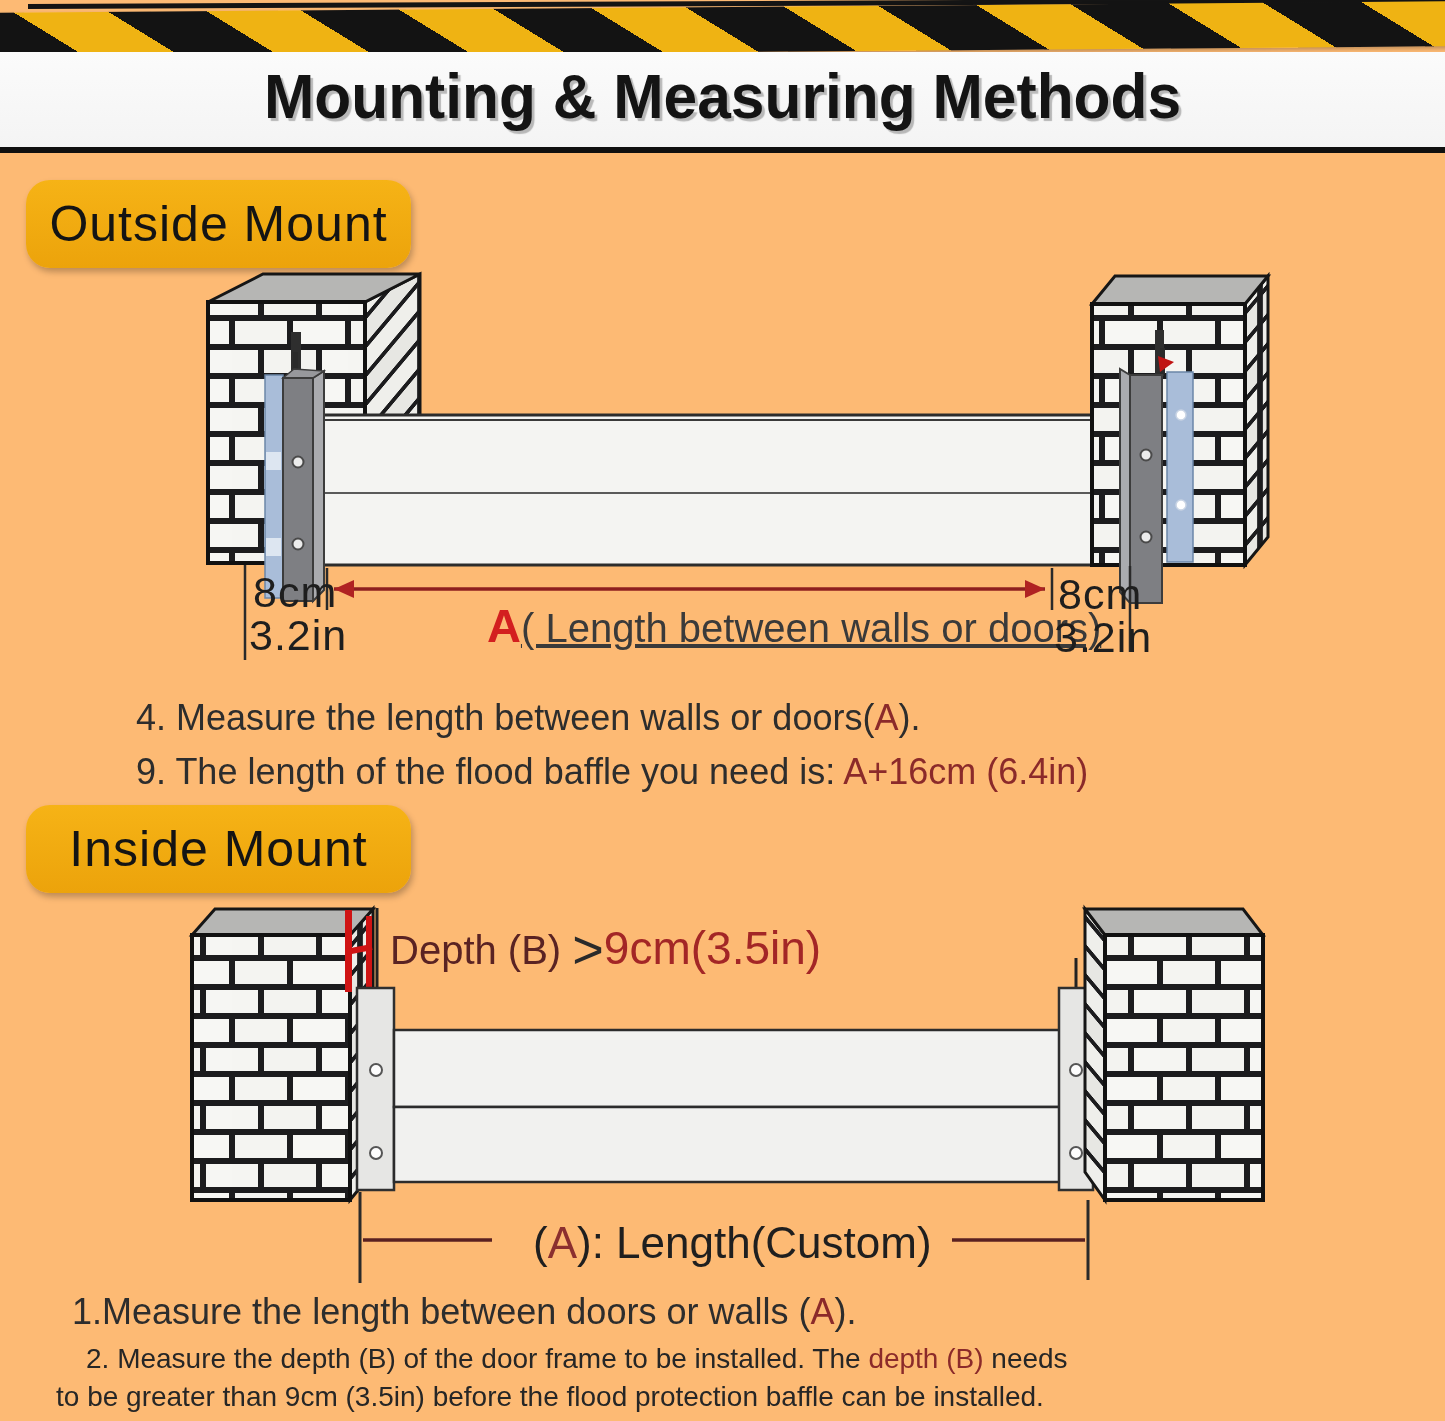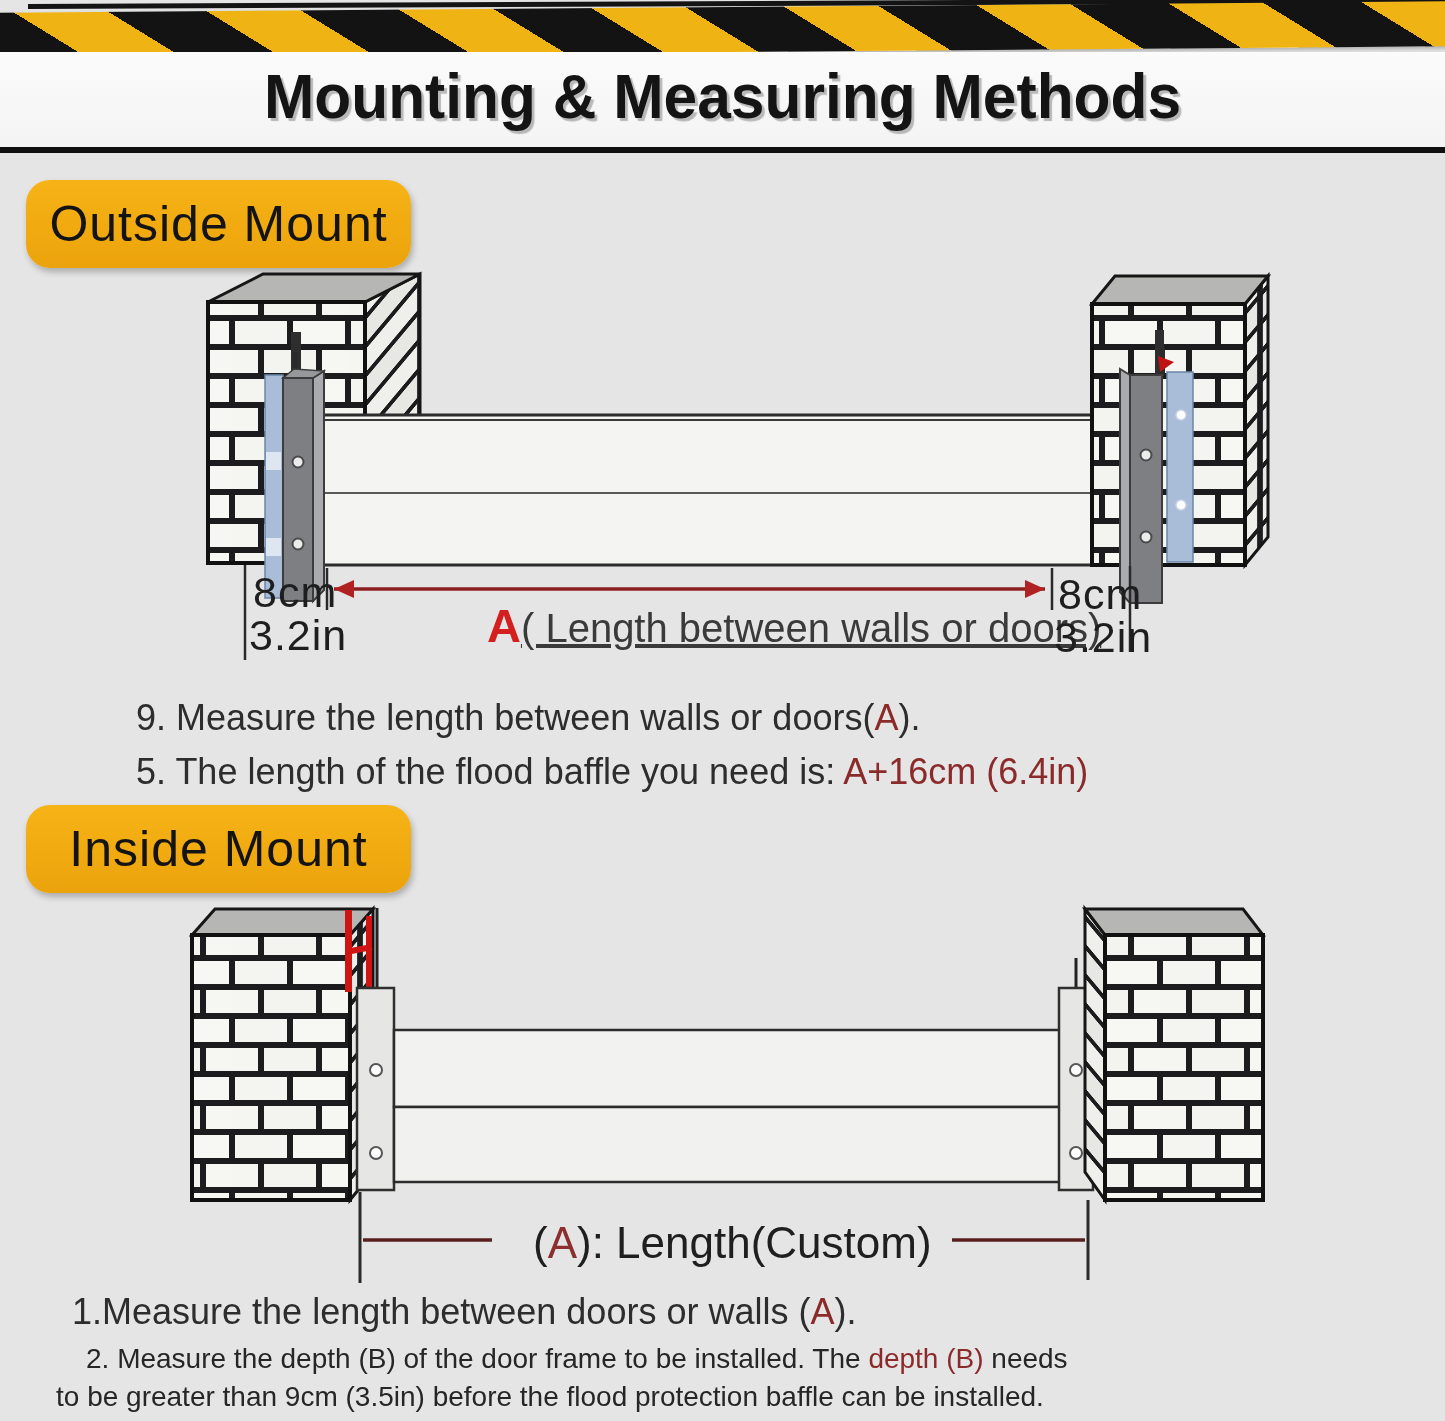--- a/index.html
+++ b/index.html
@@ -1,16 +1,16 @@
 <!DOCTYPE html>
 <html><head>
 <meta charset="utf-8">
 <style>
   html,body{margin:0;padding:0;background:#ffffff;}
-  .page{position:relative;width:1445px;height:1421px;background:#e5e5e5;overflow:hidden;
+  .page{position:relative;width:1445px;height:1421px;background:#fdba74;overflow:hidden;
         font-family:"Liberation Sans",sans-serif;}
   
   .topline{position:absolute;left:28px;top:1px;width:1417px;height:5px;background:#141414;
            transform:rotate(-0.25deg);}
   .hazard{position:absolute;left:-12px;top:7px;width:1475px;height:45px;
           background:repeating-linear-gradient(32deg,#131313 0 52px,#efb313 52px 102px);
           transform:rotate(-0.45deg);box-shadow:0 2px 4px rgba(0,0,0,0.25);}
   .titlebar{position:absolute;left:0;top:52px;width:1445px;height:95px;
             background:linear-gradient(180deg,#fbfbfb,#f4f4f4);}
   .title{position:absolute;left:0;top:60px;width:1445px;text-align:center;
@@ -126,22 +126,22 @@
       <line x1="1130" y1="306" x2="1130" y2="392" stroke="#2a2a2a" stroke-width="2.5"></line>
     </g>
   </svg>
 
   <div class="lbl dim" style="left:253px;top:568px">8cm</div>
   <div class="lbl dim" style="left:249px;top:611px">3.2in</div>
   <div class="lbl" style="left:487px;top:598px"><span class="red-a">A</span><span class="span-rest">( Length between walls or doors)</span></div>
   <div class="lbl dim" style="left:1058px;top:570px">8cm</div>
   <div class="lbl dim" style="left:1054px;top:613px">3.2in</div>
 
-  <div class="lbl instr" style="left:136px;top:697px"><span>9. Measure the length between walls or doors(</span><span class="maroon">A</span><span>).</span></div>
-  <div class="lbl instr" style="left:136px;top:751px"><span>5. The length of the flood baffle you need is: </span><span class="maroon">A+16cm (6.4in)</span></div>
+  <div class="lbl instr" style="left:136px;top:697px"><span>4. Measure the length between walls or doors(</span><span class="maroon">A</span><span>).</span></div>
+  <div class="lbl instr" style="left:136px;top:751px"><span>9. The length of the flood baffle you need is: </span><span class="maroon">A+16cm (6.4in)</span></div>
 
   <svg class="diag" style="top:900px" width="1445" height="385" viewBox="0 0 1445 385">
     <defs>
       <pattern id="bf2" width="116" height="58" patternUnits="userSpaceOnUse">
         <rect width="116" height="58" fill="#1c1c1e"></rect>
         <rect x="3" y="3" width="52" height="23" fill="#f4f4f1"></rect>
         <rect x="61" y="3" width="52" height="23" fill="#f7f7f4"></rect>
         <rect x="-26" y="32" width="52" height="23" fill="#f5f5f2"></rect>
         <rect x="32" y="32" width="52" height="23" fill="#f3f3f0"></rect>
         <rect x="90" y="32" width="52" height="23" fill="#f6f6f3"></rect>
@@ -196,19 +196,20 @@
     </g>
 
     <g>
       <line x1="360" y1="292" x2="360" y2="383" stroke="#2a2a2a" stroke-width="3"></line>
       <line x1="363" y1="340" x2="492" y2="340" stroke="#5a2020" stroke-width="3.5"></line>
       <line x1="952" y1="340" x2="1085" y2="340" stroke="#5a2020" stroke-width="3.5"></line>
       <line x1="1088" y1="300" x2="1088" y2="380" stroke="#2a2a2a" stroke-width="3"></line>
     </g>
   </svg>
 
+  <div class="lbl" style="left:390px;top:918px"><span class="depth-part">Depth (B) </span><span class="depth-gt">&gt;</span><span class="depth-val">9cm(3.5in)</span></div>
   <div class="lbl len" style="left:505px;top:1218px"><span>(</span><span class="maroon">A</span><span>): Length(Custom)</span></div>
 
   <div class="lbl instr" style="left:72px;top:1291px"><span>1.Measure the length between doors or walls (</span><span class="maroon">A</span><span>).</span></div>
   <div class="lbl instr-sm" style="left:86px;top:1343px"><span>2. Measure the depth (B) of the door frame to be installed. The </span><span class="maroon">depth (B)</span><span> needs</span></div>
   <div class="lbl instr-sm" style="left:56px;top:1381px">to be greater than 9cm (3.5in) before the flood protection baffle can be installed.</div>
 
 </div>
 
 </body></html>

